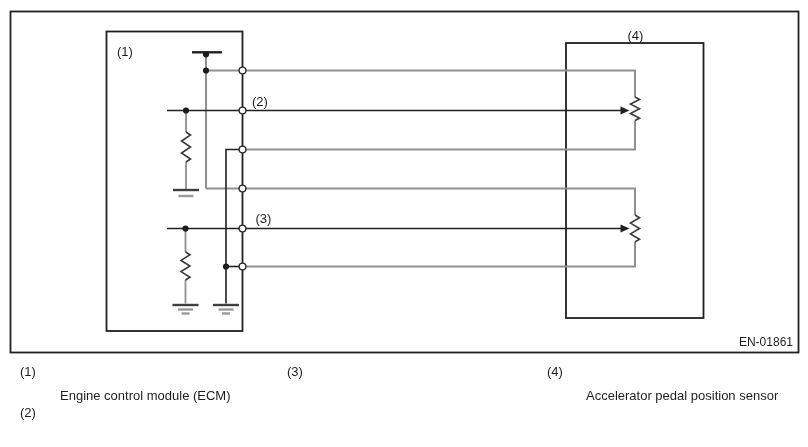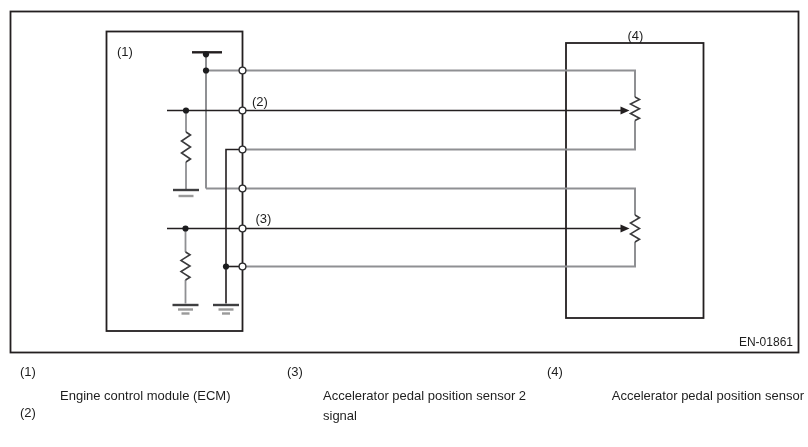--- a/index.html
+++ b/index.html
@@ -84,20 +84,19 @@
 
   <div class="legend-item" style="left:20px;top:362px;">
     <span class="legend-num" style="width:40px;">(1)</span>
     <span class="legend-text" style="width:240px;">Engine control module (ECM)</span>
   </div>
   <div class="legend-item" style="left:20px;top:403px;">
     <span class="legend-num" style="width:40px;">(2)</span>
   </div>
   <div class="legend-item" style="left:287px;top:362px;">
     <span class="legend-num" style="width:36px;">(3)</span>
-    <span class="legend-text" style="width:218px;">Accelerator pedal position sensor 2 signal</span>
   </div>
   <div class="legend-item" style="left:547px;top:362px;">
     <span class="legend-num" style="width:39px;">(4)</span>
-    <span class="legend-text" style="width:218px;text-align:right;">Accelerator pedal position sensor</span>
+    <span class="legend-text" style="width:218px;">Accelerator pedal position sensor</span>
   </div>
 
 </div>
 
 </body></html>

